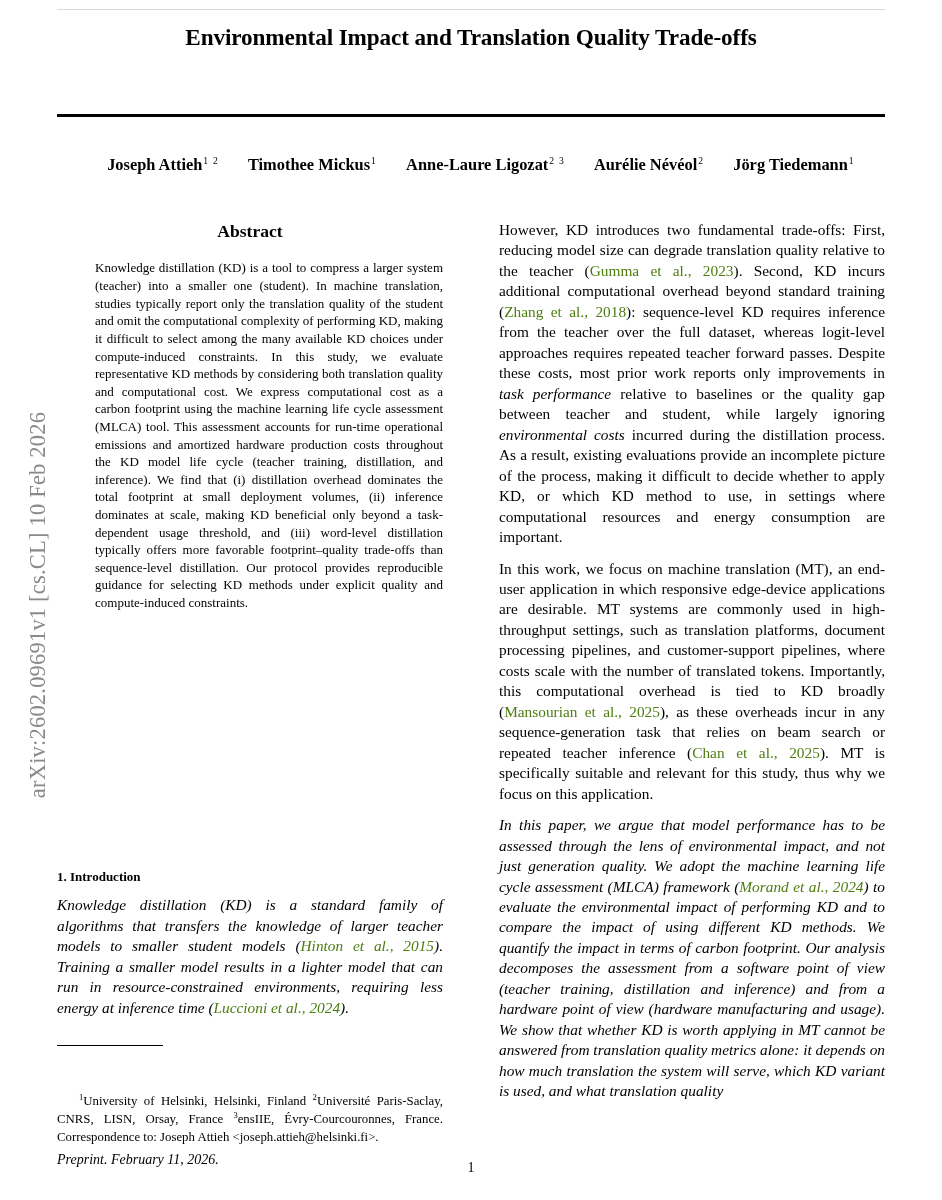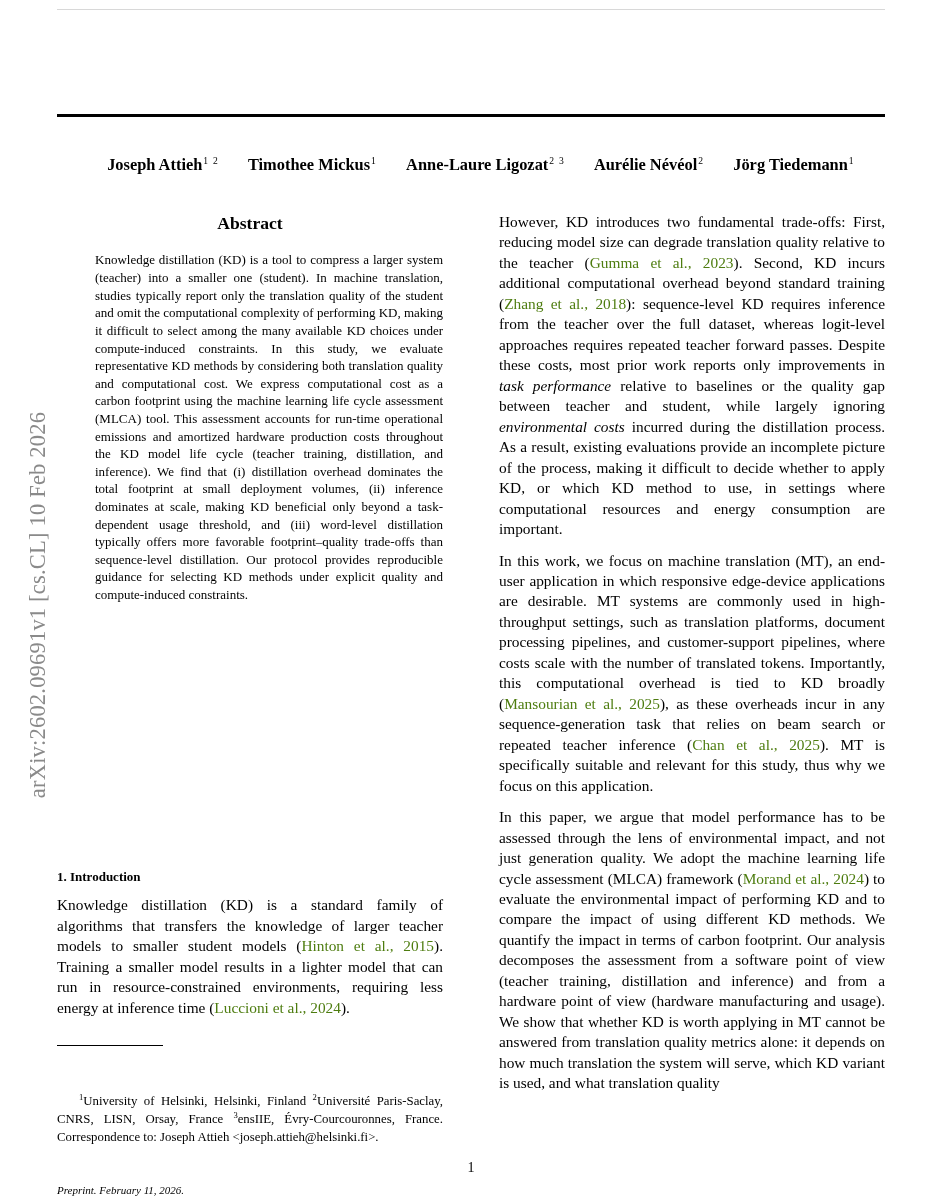--- a/index.html
+++ b/index.html
@@ -85,21 +85,21 @@
     font-size: 9.6px;
     font-weight: normal;
     vertical-align: super;
     letter-spacing: 1.2px;
     padding-left: 1px;
   }
 
   
   .col {
     position: absolute;
-    top: 212px;
+    top: 220px;
     width: 386px;
     font-size: 15.35px;
     line-height: 1.335;
     text-align: justify;
     text-justify: inter-word;
     hyphens: none;
   }
   .col-left  { left: 0; }
   .col-right { left: 442px; }
 
@@ -114,21 +114,21 @@
     width: 348px;
     font-size: 13px;
     line-height: 1.355;
     text-align: justify;
   }
 
   p.para {
     margin: 0 0 11px 0;
     text-indent: 0;
   }
-  p.para:last-child { margin-bottom: 12px; }
+  p.para:last-child { margin-bottom: 12px; font-style: italic; }
 
   .section-head {
     font-size: 13px;
     font-weight: bold;
     margin: 0 0 10px 0;
   }
 
   .cite { color: #4d7c0f; }
   .it { font-style: italic; }
 
@@ -163,23 +163,23 @@
   }
   .footnote .findent { padding-left: 22px; }
   sup.fn {
     font-size: 8.6px;
     vertical-align: super;
   }
 
   .preprint {
     position: absolute;
     left: 0;
-    top: 1184px;
-    width: 386px;
-    font-size: 11px;
+    top: 1152px;
+    width: 386px;
+    font-size: 14px;
     font-style: italic;
     font-family: Liberation Serif, serif;
   }
 
   
   .page-number {
     position: absolute;
     left: 0;
     top: 1160px;
     width: 828px;
@@ -190,20 +190,21 @@
 </head>
 <body>
 
 <div class="arxiv-stamp">arXiv:2602.09691v1  [cs.CL]  10 Feb 2026</div>
 
 <div class="page">
 
   <div class="rule-top"></div>
 
   <div class="title">
+    <span class="line">Environmental Impact and Translation Quality Trade-offs</span>
   </div>
 
   <div class="rule-title"></div>
 
   <div class="authors"><span class="author"><span>Joseph Attieh</span><sup class="aff">1 2</sup></span><span class="sep"></span><span class="author"><span>Timothee Mickus</span><sup class="aff">1</sup></span><span class="sep"></span><span class="author"><span>Anne-Laure Ligozat</span><sup class="aff">2 3</sup></span><span class="sep"></span><span class="author"><span>Aurélie Névéol</span><sup class="aff">2</sup></span><span class="sep"></span><span class="author"><span>Jörg Tiedemann</span><sup class="aff">1</sup></span></div>
 
   <div class="col col-left">
     <div class="abstract-head">Abstract</div>
     <div class="abstract-body">Knowledge distillation (KD) is a tool to compress a larger system (teacher) into a smaller one (student). In machine translation, studies typically report only the translation quality of the student and omit the computational complexity of performing KD, making it difficult to select among the many available KD choices under compute-induced constraints. In this study, we evaluate representative KD methods by considering both translation quality and computational cost. We express computational cost as a carbon footprint using the machine learning life cycle assessment (MLCA) tool. This assessment accounts for run-time operational emissions and amortized hardware production costs throughout the KD model life cycle (teacher training, distillation, and inference). We find that (i) distillation overhead dominates the total footprint at small deployment volumes, (ii) inference dominates at scale, making KD beneficial only beyond a task-dependent usage threshold, and (iii) word-level distillation typically offers more favorable footprint–quality trade-offs than sequence-level distillation. Our protocol provides reproducible guidance for selecting KD methods under explicit quality and compute-induced constraints.</div>
   </div>

